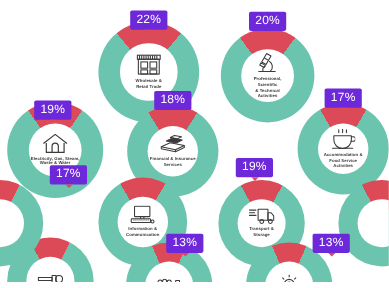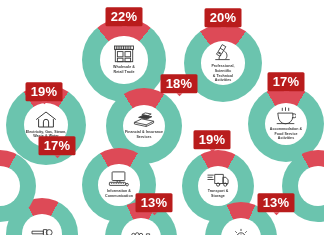--- a/index.html
+++ b/index.html
@@ -58,24 +58,24 @@
     color: #3b3b3b;
     font-size: 3.6px;
     line-height: 1.32;
     letter-spacing: 0.05px;
     font-weight: 600;
     white-space: pre-line;
   }
   
   .badge {
     position: absolute;
-    background: #b91c1c;
+    background: #6d28d9;
     color: #ffffff;
-    font-size: 13px;
-    font-weight: 700;
+    font-size: 10px;
+    font-weight: 400;
     letter-spacing: 0.2px;
     padding: 3.1px 5.2px 3.4px 5.2px;
     border-radius: 1.5px;
     line-height: 1;
     z-index: 40;
     transform: translate(-50%, -50%);
     white-space: nowrap;
   }
   .badge::after {
     content: "";
@@ -167,21 +167,21 @@
             <path d="M20.6 9.2 v1.7 l-7.4 3.6"></path>
             <path d="M5.6 5.4 l4.9 -2.3 8.3 1.6 -4.9 2.4z" fill="#3b3b3b" stroke="#3b3b3b"></path>
             <path d="M8.9 2.5 l3.4 -1.6 5.9 1.1 -3.4 1.7z"></path>
           </g>
         </svg>
       </span>
       <span class="label">Financial &amp; Insurance
 Services</span>
     </div>
   </div>
-  <div class="badge" style="left:144px; top:84px;margin-left:35px;">18%</div>
+  <div class="badge" style="left:144px; top:84px;">18%</div>
 
   <div class="donut" style="left:248px; top:86px; width:76px; height:76px;">
     <div class="ring" style="background: conic-gradient(from -30.6deg, #dd4a57 0deg 61.2deg, #6bc4ae 61.2deg 360deg);"></div>
     <div class="hole">
       <span class="icon">
         <svg width="21" height="18" viewBox="0 0 21 18">
           <g fill="none" stroke="#3b3b3b" stroke-width="0.9" stroke-linejoin="round" stroke-linecap="round">
             <path d="M7.3 1.2 v2.3 M10.5 0.7 v2.8 M13.7 1.2 v2.3"></path>
             <path d="M3.2 6.1 h14.6 v3.4 a7.3 7.3 0 0 1 -14.6 0z"></path>
             <path d="M17.8 6.9 h1.6 a1.9 1.9 0 0 1 0 3.8 h-1.9"></path>

